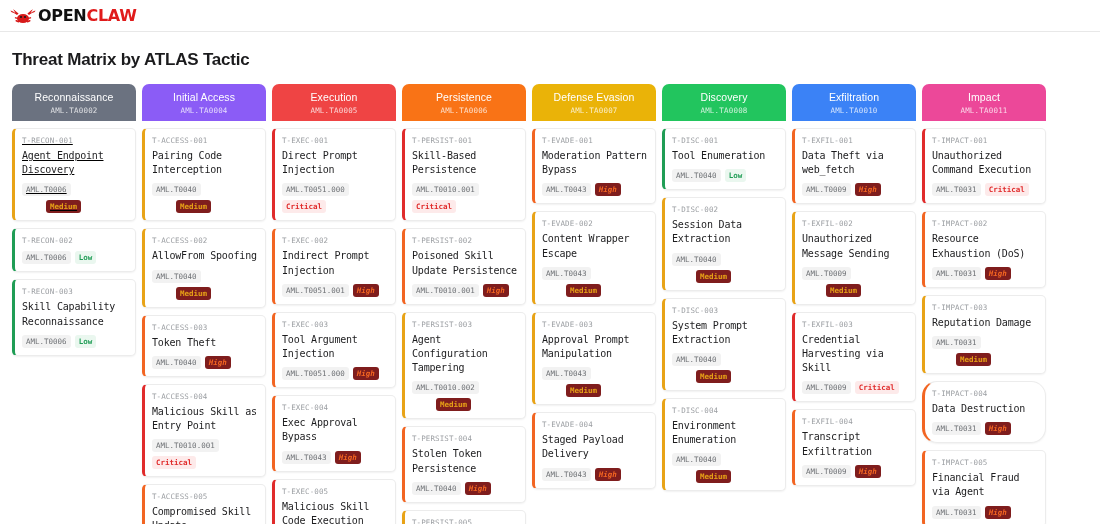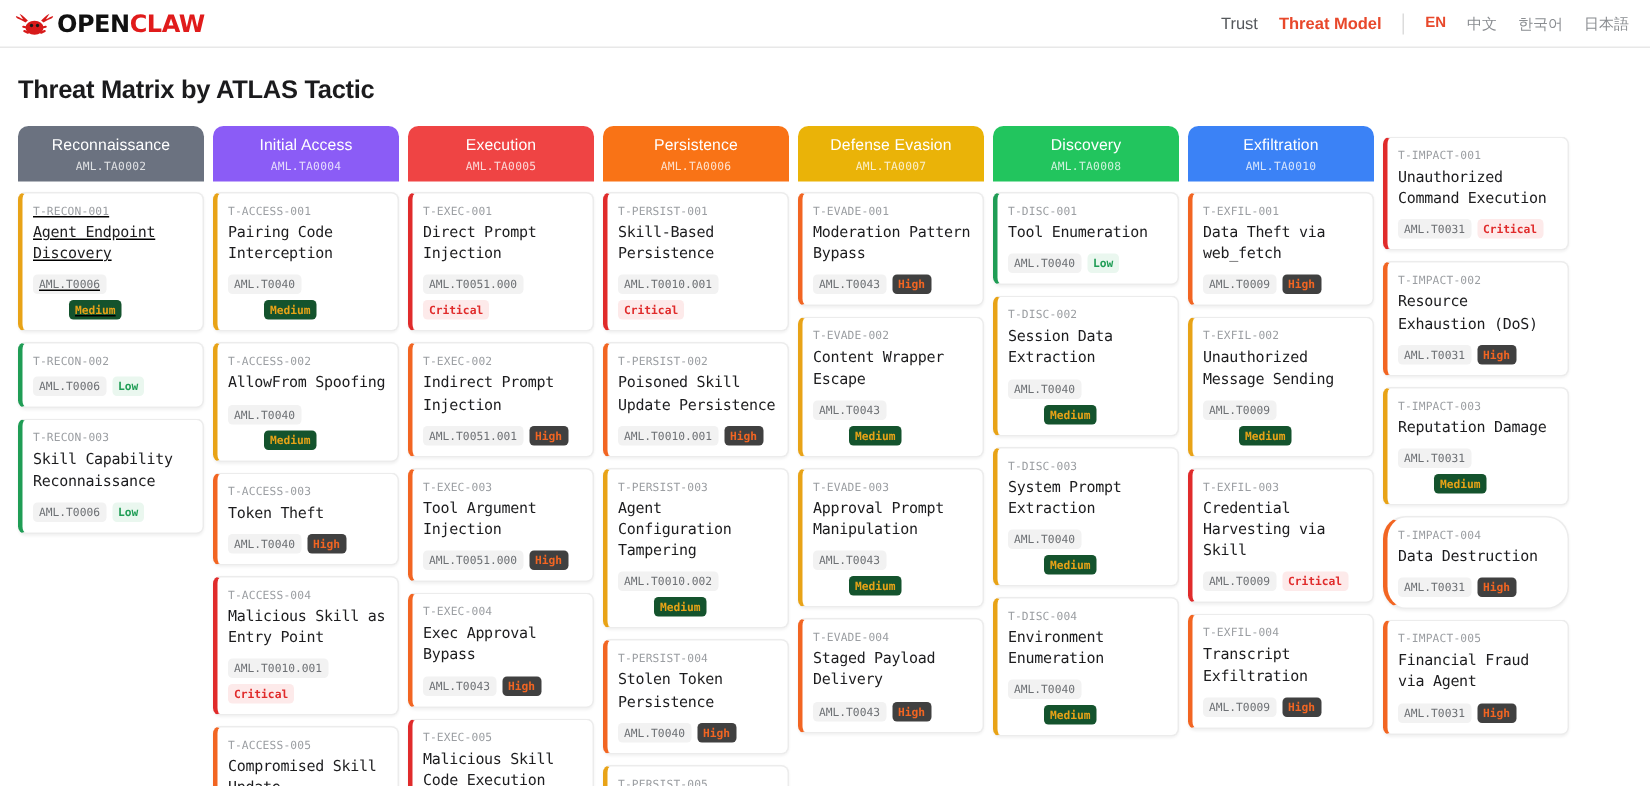--- a/index.html
+++ b/index.html
@@ -88,22 +88,22 @@
     font-size: 7.5px; font-family: "DejaVu Sans Mono", monospace;
     background: #f2f2f2; color: #6d7074;
     padding: 2px 4px; border-radius: 3px; white-space: nowrap;
   }
   .tag-sev {
     font-size: 7.5px; font-weight: 700;
     font-family: "DejaVu Sans Mono", monospace;
     padding: 2px 4px; border-radius: 3px; white-space: nowrap;
   }
   .sev-Low      { color: #1f9d55; background: #eaf7ef; }
-  .sev-Medium   { color: #e8a317; background: #14532d; margin-left: 24px; }
-  .sev-High     { color: #f26522; background: #404040; }
+  .sev-Medium   { color: #e8a317; background: #7f1d1d; margin-left: 24px; }
+  .sev-High     { color: #f26522; background: #7f1d1d; font-style: italic; }
   .sev-Critical { color: #e02b2b; background: #fdeaea; }
 </style>
 </head>
 <body>
 
 <div class="topbar">
   <div class="logo">
     <span class="logo-mark">
       <svg viewBox="0 0 26 20" width="26" height="20">
         <g fill="#d71a1a">
@@ -119,29 +119,20 @@
           <circle cx="11" cy="11" r="1.1"></circle>
           <circle cx="15" cy="11" r="1.1"></circle>
         </g>
       </svg>
     </span>
     <span class="logo-text">
       <span class="logo-open">OPEN</span><span class="logo-claw">CLAW</span>
     </span>
   </div>
 
-  <div class="nav-right">
-    <a class="nav-link" href="#">Trust</a>
-    <a class="nav-link active" href="#">Threat Model</a>
-    <span class="nav-div"></span>
-    <span class="lang active">EN</span>
-    <span class="lang">中文</span>
-    <span class="lang">한국어</span>
-    <span class="lang">日本語</span>
-  </div>
 </div>
 
 <div class="page-title">Threat Matrix by ATLAS Tactic</div>
 
 <div class="board" id="board">
     <div class="column">
       <div class="col-head" style="background: rgb(107, 114, 128);">
         <div class="col-name">Reconnaissance</div>
         <div class="col-code">AML.TA0002</div>
       </div>
@@ -421,20 +412,24 @@
           <div class="card-id">T-EXFIL-004</div>
           <div class="card-title">Transcript Exfiltration</div>
           <div class="card-tags">
             <span class="tag-aml">AML.T0009</span>
             <span class="tag-sev sev-High">High</span>
           </div>
         </div>
       </div>
     </div>
     <div class="column">
+      <div class="col-head" style="background: rgb(236, 72, 153);">
+        <div class="col-name">Impact</div>
+        <div class="col-code">AML.TA0011</div>
+      </div>
       <div class="col-body">
         <div class="card" style="border-left-color: rgb(224, 43, 43);">
           <div class="card-id">T-IMPACT-001</div>
           <div class="card-title">Unauthorized Command Execution</div>
           <div class="card-tags">
             <span class="tag-aml">AML.T0031</span>
             <span class="tag-sev sev-Critical">Critical</span>
           </div>
         </div>
         <div class="card" style="border-left-color: rgb(242, 101, 34);">

